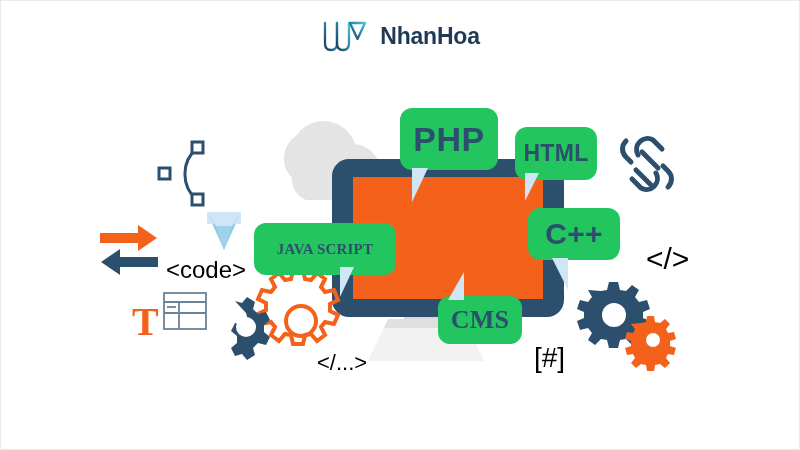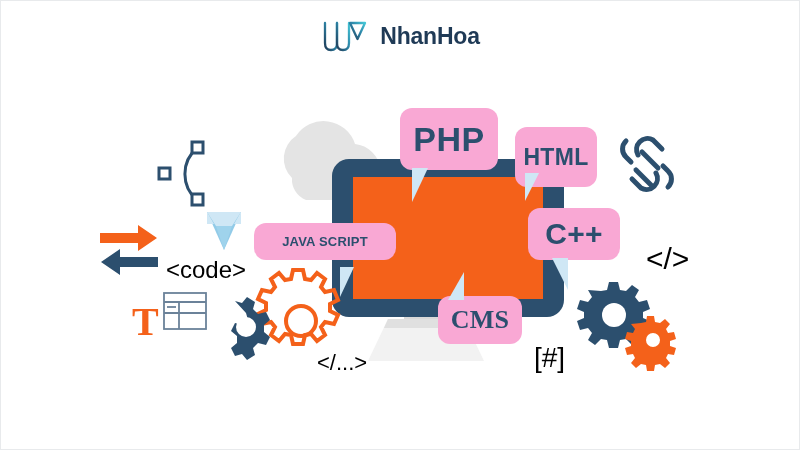--- a/index.html
+++ b/index.html
@@ -50,21 +50,21 @@
     left: 0;
     top: 0;
     width: 800px;
     height: 450px;
   }
   .art svg { display: block; }
 
   
   .bubble {
     position: absolute;
-    background: #f9a8d4;
+    background: #22c55e;
     border-radius: 12px;
     display: flex;
     align-items: center;
     justify-content: center;
     color: #2c4f6e;
     font-weight: bold;
     font-family: "Liberation Sans", sans-serif;
     line-height: 1;
     white-space: nowrap;
   }
@@ -84,37 +84,38 @@
   #bubble-php .tail {
     left: 12px; top: 60px;
     border-left: 16px solid #cfe7f5;
     border-right: 10px solid transparent;
     border-bottom: 34px solid transparent;
   }
 
   
   #bubble-html {
     left: 514px; top: 126px;
-    width: 82px; height: 60px;
+    width: 82px; height: 53px;
     font-size: 23px;
     letter-spacing: 0.3px;
   }
   #bubble-html .tail {
     left: 10px; top: 46px;
     border-left: 14px solid #cfe7f5;
     border-right: 8px solid transparent;
     border-bottom: 28px solid transparent;
   }
 
   
   #bubble-js {
     left: 253px; top: 222px;
-    width: 142px; height: 37px;
-    font-size: 13px;
+    width: 142px; height: 52px;
+    font-size: 15px;
     letter-spacing: 0.2px;
+    font-family: Liberation Serif, serif;
   }
   #bubble-js .tail {
     left: 86px; top: 44px;
     border-left: 14px solid #cfe7f5;
     border-right: 12px solid transparent;
     border-bottom: 30px solid transparent;
   }
 
   
   #bubble-cpp {

